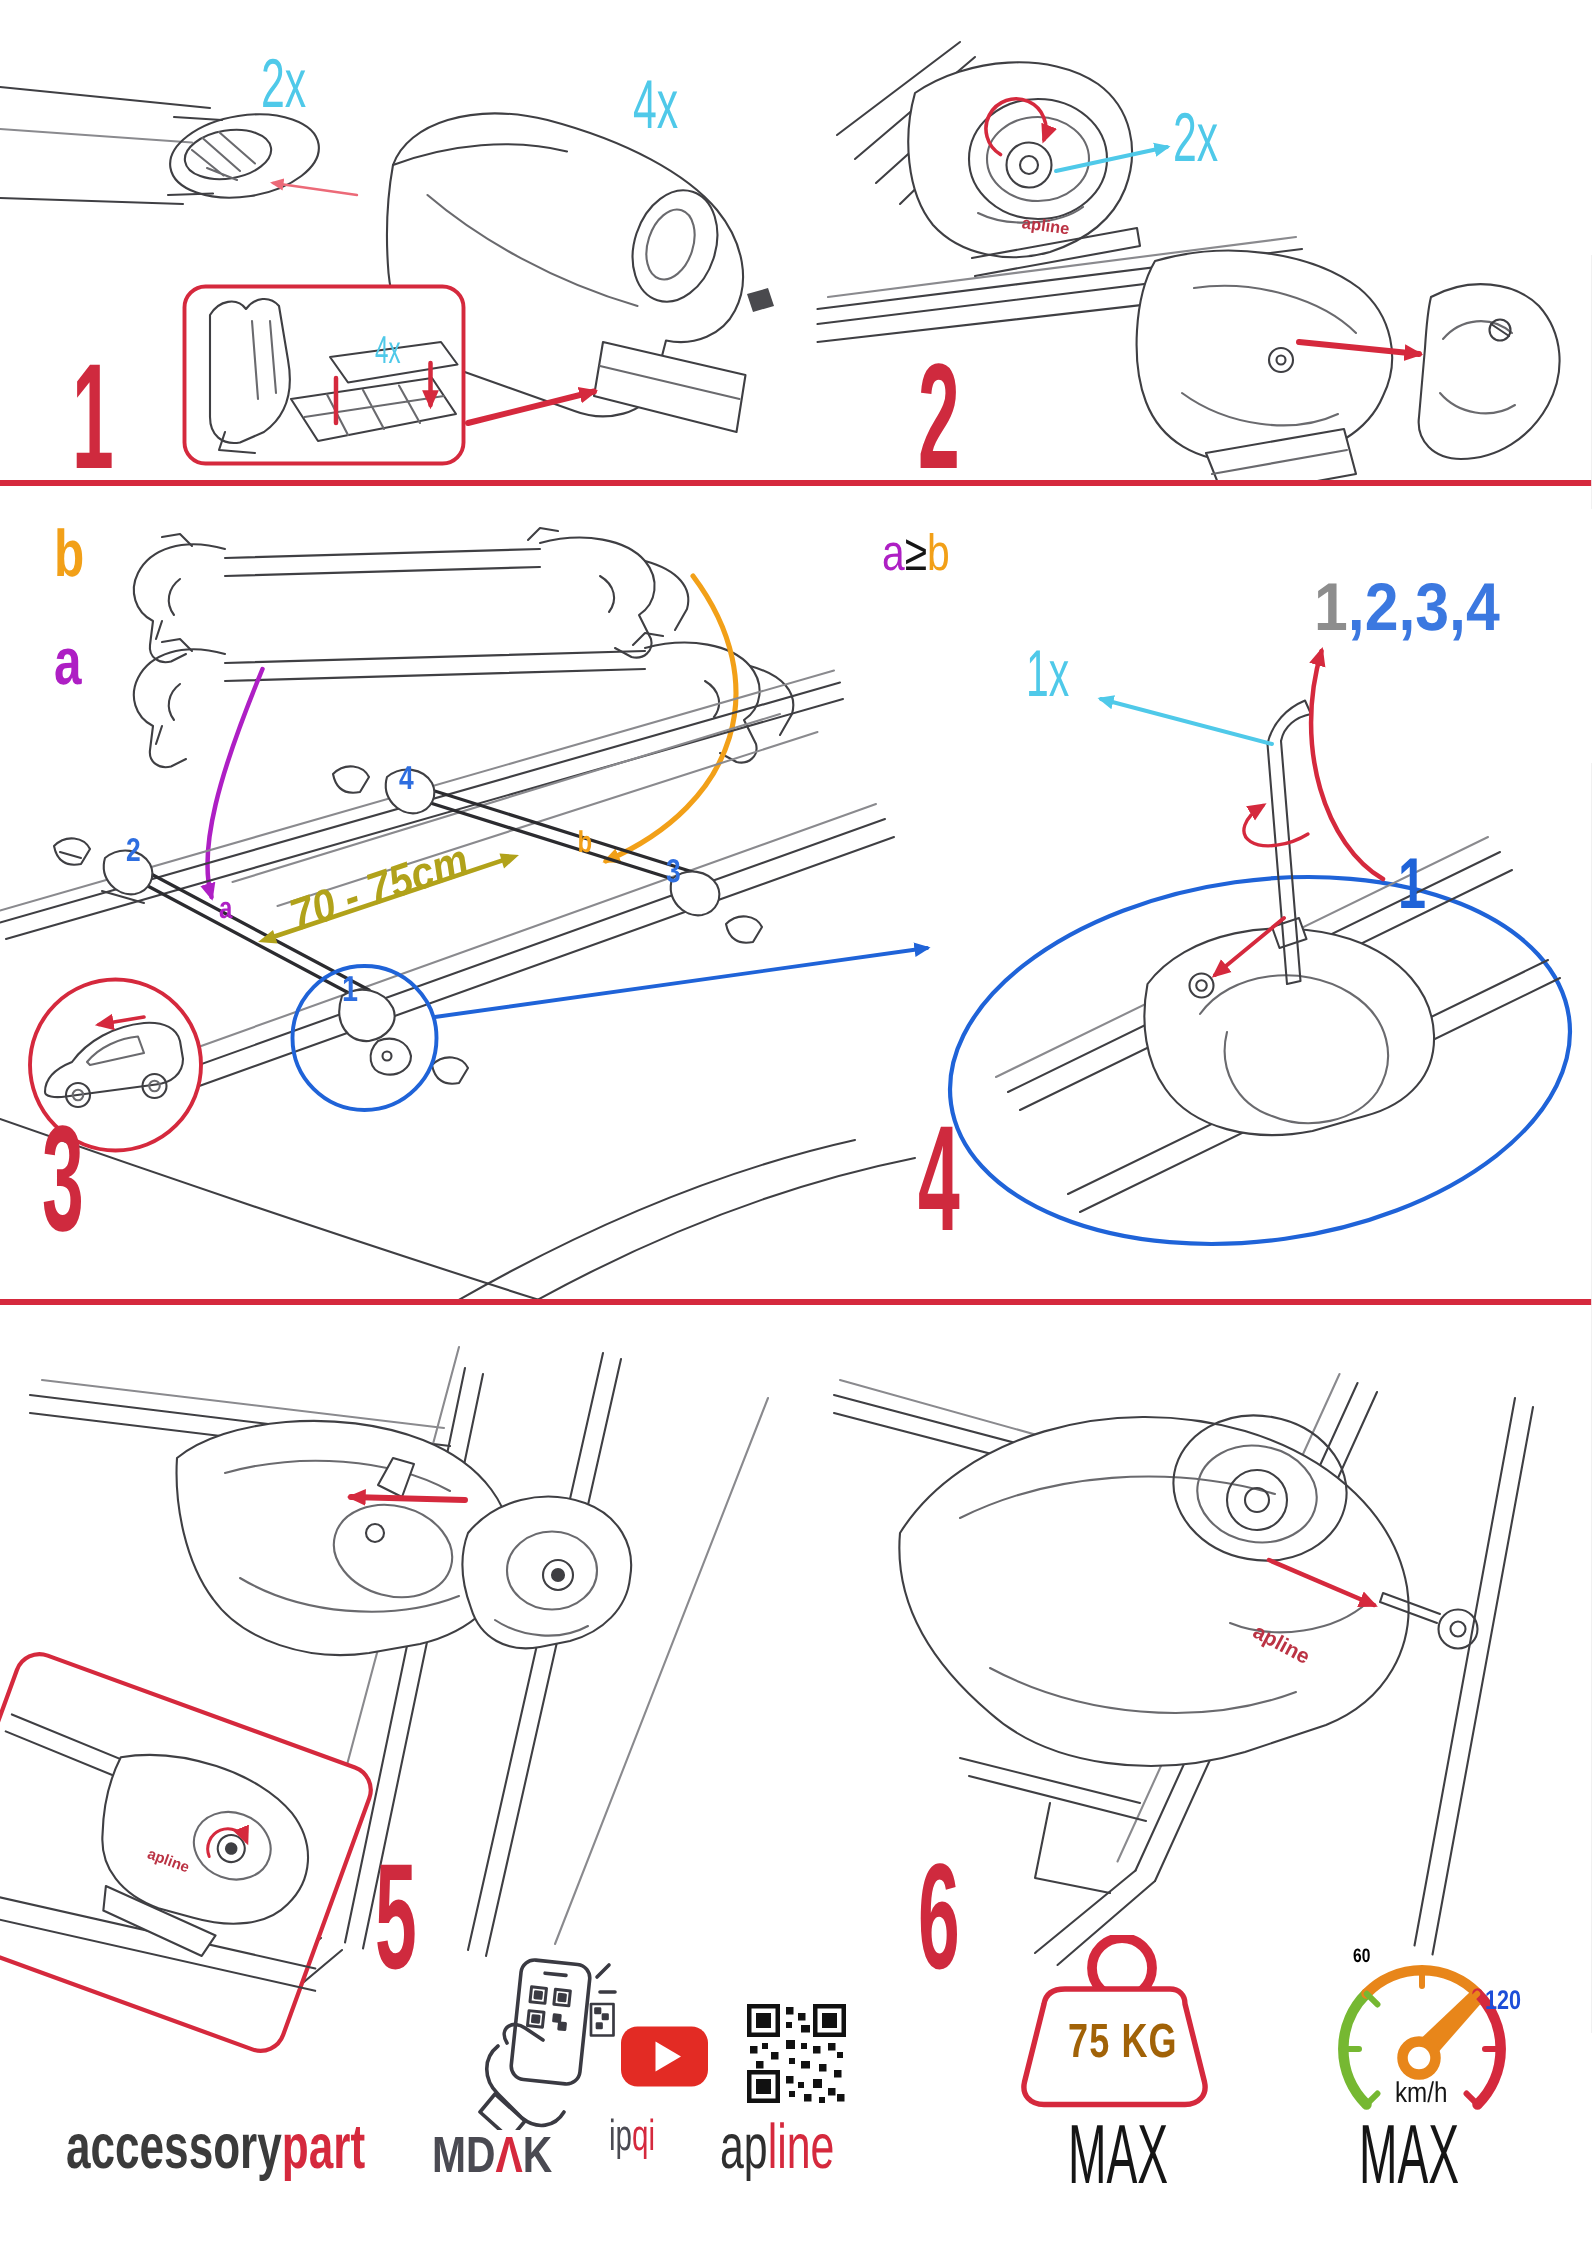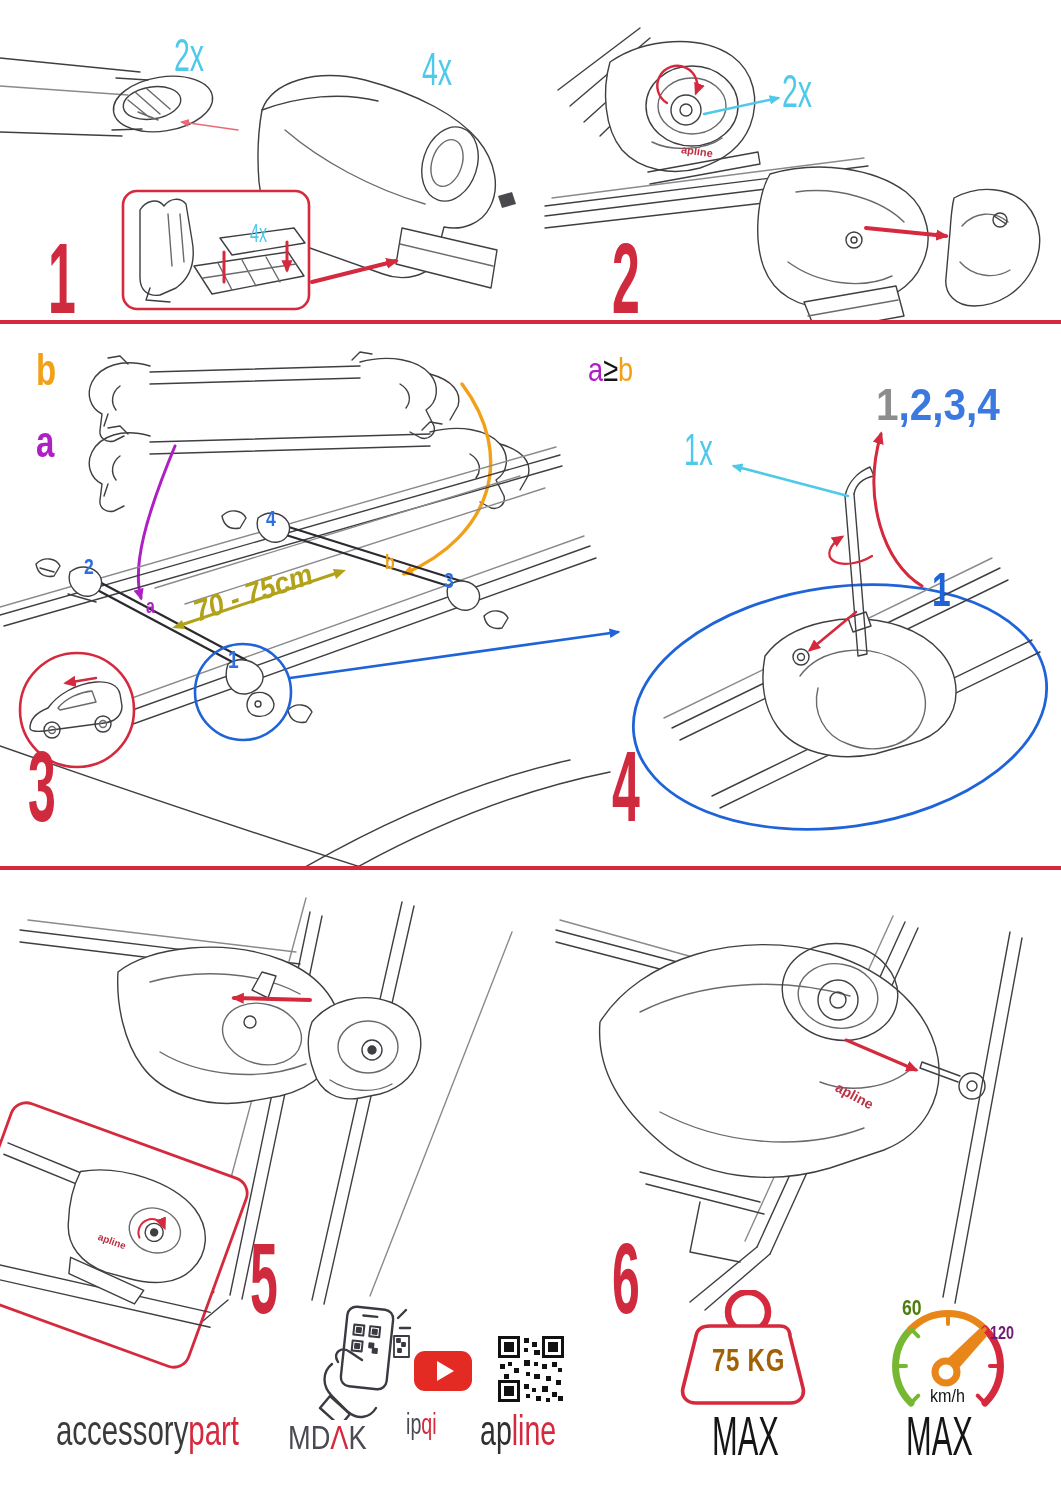--- a/index.html
+++ b/index.html
@@ -368,33 +368,33 @@
   </div>
   <div class="t" style="left:876px;top:382px;font-size:45px;font-weight:700">
     <span class="cx sx90"><span style="color:#8d8d8d">1</span><span style="color:#3b78e0">,2,3,4</span></span>
   </div>
   <div class="t blue2" style="left:932px;top:566px;font-size:48px;font-weight:700"><span class="cx sx70">1</span></div>
 
   <div class="t minilogo" style="left:682px;top:144px;font-size:11px;transform:rotate(8deg)"><span>apline</span></div>
   <div class="t minilogo" style="left:100px;top:1232px;font-size:10px;transform:rotate(20deg)"><span>apline</span></div>
   <div class="t minilogo" style="left:840px;top:1080px;font-size:14px;transform:rotate(28deg)"><span>apline</span></div>
 
-  <div class="t" style="left:56px;top:1410px;font-size:42px;font-weight:400">
+  <div class="t" style="left:44px;top:1410px;font-size:42px;font-weight:700">
     <span class="cx sx70"><span style="color:#3b3b3b">accessory</span><span style="color:#d5293d">part</span></span>
   </div>
-  <div class="t" style="left:288px;top:1420px;font-size:34px;font-weight:400">
+  <div class="t" style="left:288px;top:1420px;font-size:34px;font-weight:700">
     <span class="cx sx80"><span class="gray">MD</span><span style="color:#d5293d">Λ</span><span class="gray">K</span></span>
   </div>
   <div class="t" style="left:406px;top:1410px;font-size:29px">
     <span class="cx sx68"><span class="gray">ip</span><span style="color:#d5293d">qi</span></span>
   </div>
   <div class="t" style="left:480px;top:1410px;font-size:42px">
     <span class="cx sx68"><span class="dark">ap</span><span style="color:#d5293d">line</span></span>
   </div>
 
   <div class="t red" style="left:712px;top:1344px;font-size:32px;font-weight:700;letter-spacing:1px"><span class="cx sx75">75 KG</span></div>
   <div class="t black" style="left:712px;top:1408px;font-size:56px"><span class="cx sx55">MAX</span></div>
-  <div class="t" style="left:902px;top:1297px;font-size:22px;font-weight:700;color:#4d7c0f"><span class="cx sx80">60</span></div>
-  <div class="t" style="left:990px;top:1324px;font-size:18px;font-weight:700;color:#701a75"><span class="cx sx80">120</span></div>
+  <div class="t" style="left:902px;top:1297px;font-size:13px;font-weight:700;color:#000000"><span class="cx sx80">60</span></div>
+  <div class="t" style="left:990px;top:1324px;font-size:18px;font-weight:700;color:#1d4ed8"><span class="cx sx80">120</span></div>
   <div class="t black" style="left:930px;top:1386px;font-size:19px"><span class="cx sx85">km/h</span></div>
   <div class="t black" style="left:906px;top:1408px;font-size:56px"><span class="cx sx55">MAX</span></div>
 
 </div>
 
 </body></html>

